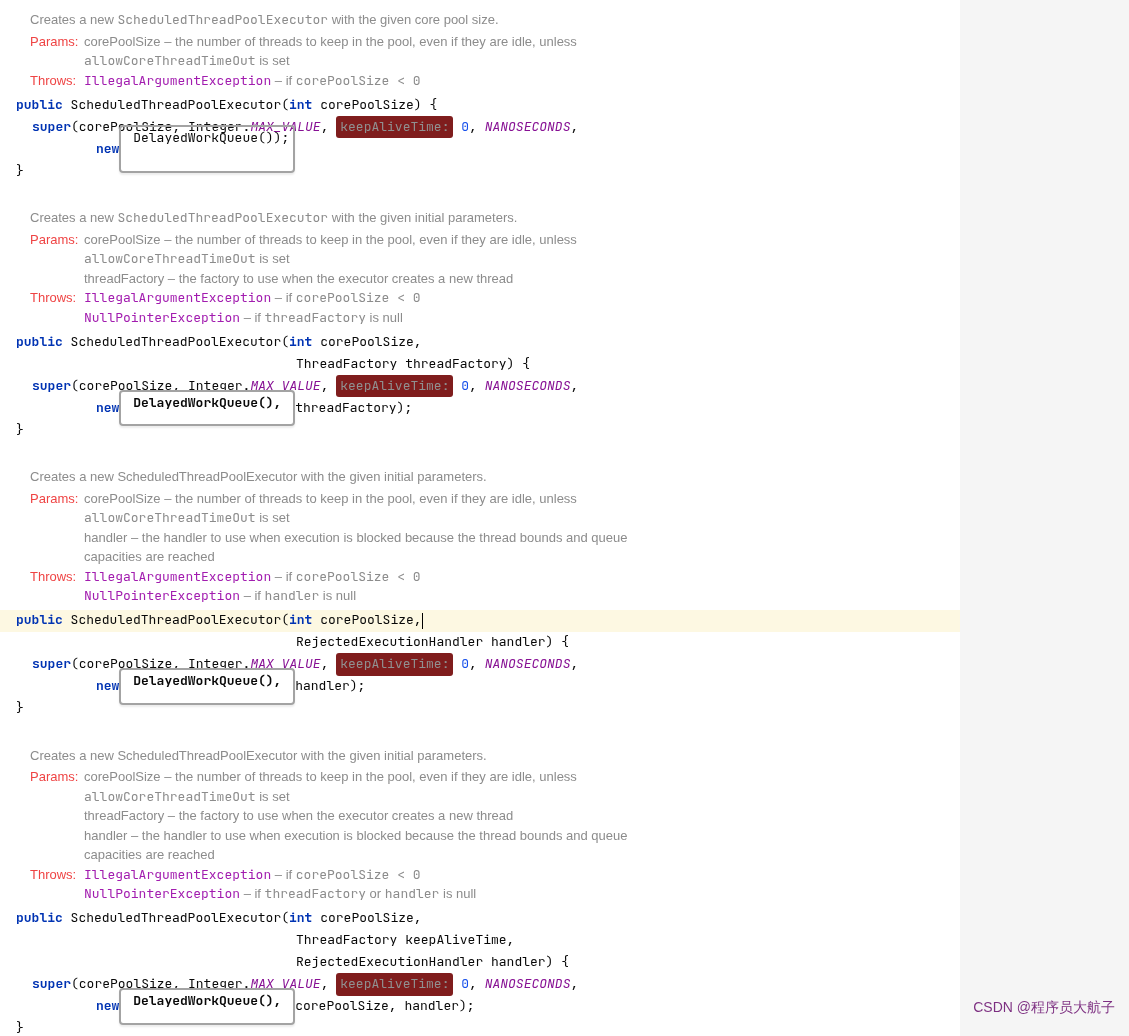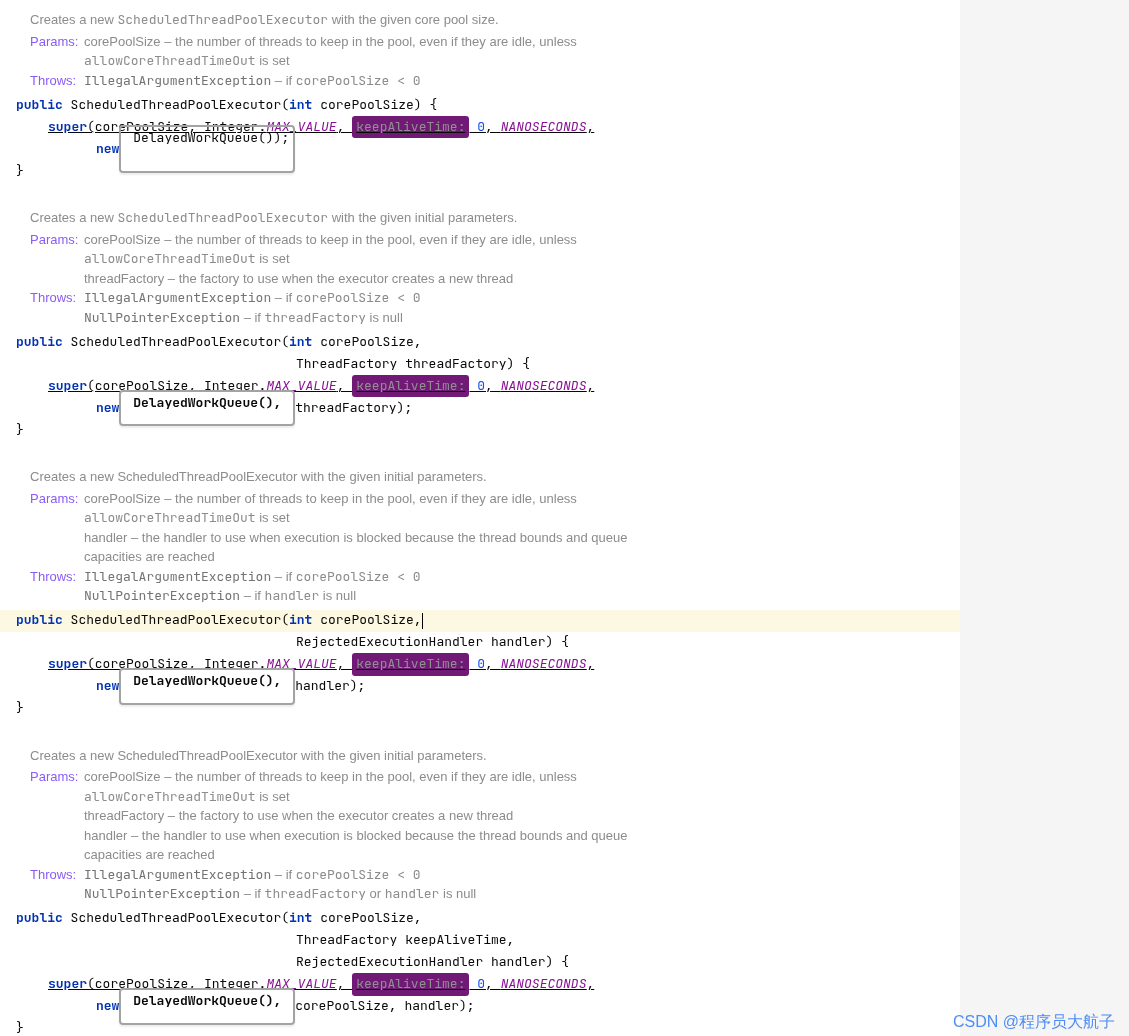--- a/index.html
+++ b/index.html
@@ -38,54 +38,54 @@
   .doc .summary {
     margin-bottom: 2px;
   }
   .doc-row {
     display: flex;
     align-items: flex-start;
   }
   .doc-label {
     width: 54px;
     flex-shrink: 0;
-    color: #8b5cf6;
+    color: #ef4444;
   }
   .doc-body {
     flex: 1;
     max-width: 560px;
   }
   .doc code.mono {
     font-family: "JetBrains Mono","Menlo","Consolas", monospace;
     color: #8c8c8c;
   }
   .doc .link {
-    color: #737373;
+    color: #a21caf;
     font-family: "JetBrains Mono","Menlo","Consolas", monospace;
   }
   
   .line {
     white-space: pre;
     padding-left: 0;
     height: 22px;
     display: flex;
     align-items: center;
   }
   .indent1 { padding-left: 16px; }
-  .indent2 { padding-left: 48px; text-decoration: underline; }
+  .indent2 { padding-left: 32px; }
   .indent3 { padding-left: 96px; }
   .indentParam { padding-left: 296px; text-align: center; }
   .kw { color: #0033b3; font-weight: 600; }
   .kw-new { color: #0033b3; font-weight: 600; }
   .type { color: #0033b3; font-weight: 600; }
   .const { color: #871094; font-style: italic; }
   .num { color: #1750eb; }
   .hint {
     color: #909090;
-    background: #701a75;
+    background: #7f1d1d;
     padding: 0 4px;
     border-radius: 3px;
     font-style: normal;
   }
   .plain { color: #080808; }
   .redbox {
     border: 2px solid #a3a3a3;
     border-radius: 4px;
     padding: 0 4px;
     box-shadow: 0 2px 2px rgba(0,0,0,0.08);
@@ -98,25 +98,25 @@
   }
   .caret {
     display: inline-block;
     width: 1px;
     height: 16px;
     background: #000;
     vertical-align: -3px;
   }
   .watermark {
     position: absolute;
-    bottom: 4px;
+    bottom: 20px;
     right: 14px;
-    color: #3b82f6;
+    color: #701a75;
     font-family: sans-serif;
-    font-size: 16px;
+    font-size: 14px;
     opacity: 0.9;
   }
   .gap-big { height: 22px; }
 </style>
 </head>
 <body>
 
 <div class="sidebar-right"></div>
 
 <div class="code-area">

